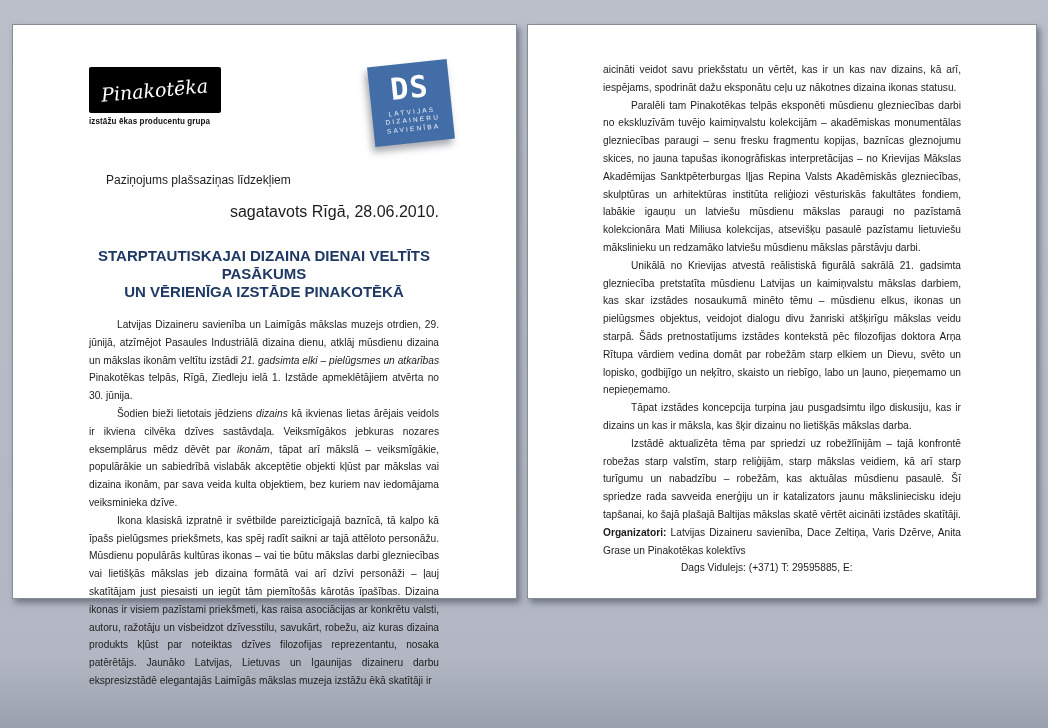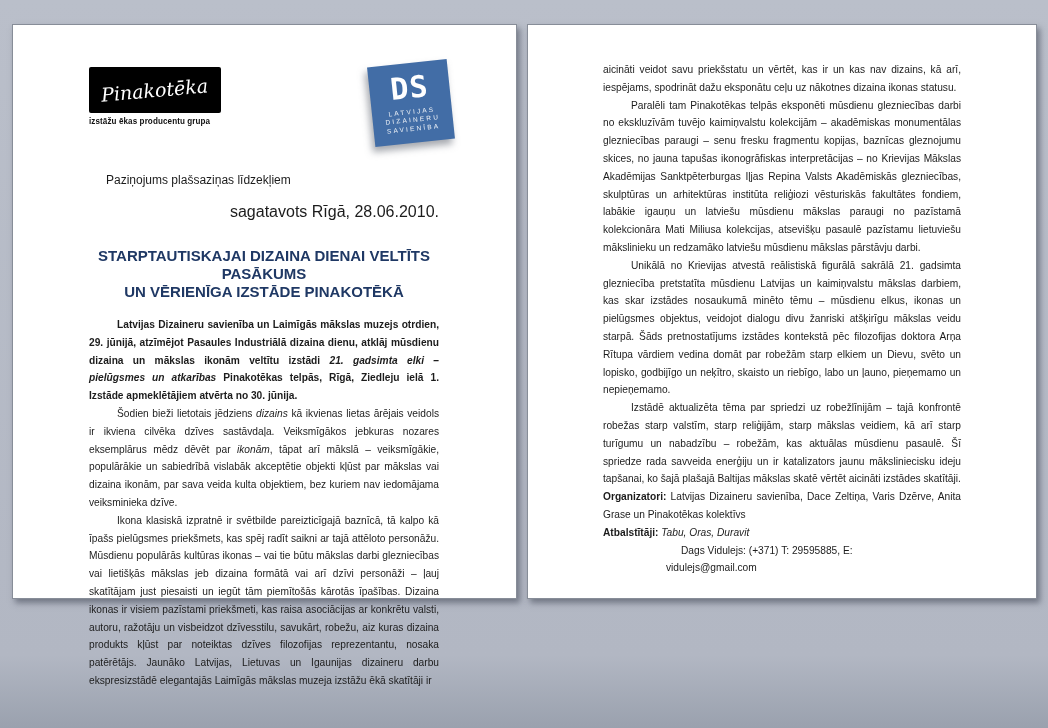--- a/index.html
+++ b/index.html
@@ -57,21 +57,21 @@
   .doc-title {
     margin: 26px 0 15px 0; text-align: center;
     color: #1f3864; font-weight: bold; font-size: 15px; line-height: 18px;
   }
 
   .body-text .para {
     font-size: 10.2px; line-height: 17.8px; color: #1c1c1c;
     margin: 0; text-align: justify;
   }
   .body-text .para.indent { text-indent: 28px; }
-  .body-text .para.bold { font-weight: bold; }
+  .body-text .para.bold { font-weight: normal; }
   .body-text .para.left { text-align: left; }
   .body-text .para.right { text-align: right; }
 </style>
 </head>
 <body>
 
 <div class="canvas">
 
   <div class="page page-left">
     <div class="inner-left">
@@ -110,25 +110,24 @@
         </div>
     </div>
   </div>
 
   <div class="page page-right">
     <div class="inner-right">
       <div class="body-text">
           <p class="para"><span>aicināti veidot savu priekšstatu un vērtēt, kas ir un kas nav dizains, kā arī, iespējams, spodrināt dažu eksponātu ceļu uz nākotnes dizaina ikonas statusu.</span></p>
           <p class="para indent"><span>Paralēli tam Pinakotēkas telpās eksponēti mūsdienu glezniecības darbi no ekskluzīvām tuvējo kaimiņvalstu kolekcijām – akadēmiskas monumentālas glezniecības paraugi – senu fresku fragmentu kopijas, baznīcas gleznojumu skices, no jauna tapušas ikonogrāfiskas interpretācijas – no Krievijas Mākslas Akadēmijas Sanktpēterburgas Iļjas Repina Valsts Akadēmiskās glezniecības, skulptūras un arhitektūras institūta reliģiozi vēsturiskās fakultātes fondiem, labākie igauņu un latviešu mūsdienu mākslas paraugi no pazīstamā kolekcionāra Mati Miliusa kolekcijas, atsevišķu pasaulē pazīstamu lietuviešu mākslinieku un redzamāko latviešu mūsdienu mākslas pārstāvju darbi.</span></p>
           <p class="para indent"><span>Unikālā no Krievijas atvestā reālistiskā figurālā sakrālā 21. gadsimta glezniecība pretstatīta mūsdienu Latvijas un kaimiņvalstu mākslas darbiem, kas skar izstādes nosaukumā minēto tēmu – mūsdienu elkus, ikonas un pielūgsmes objektus, veidojot dialogu divu žanriski atšķirīgu mākslas veidu starpā. Šāds pretnostatījums izstādes kontekstā pēc filozofijas doktora Arņa Rītupa vārdiem vedina domāt par robežām starp elkiem un Dievu, svēto un lopisko, godbijīgo un neķītro, skaisto un riebīgo, labo un ļauno, pieņemamo un nepieņemamo.</span></p>
+          <p class="para indent"><span>Tāpat izstādes koncepcija turpina jau pusgadsimtu ilgo diskusiju, kas ir dizains un kas ir māksla, kas šķir dizainu no lietišķās mākslas darba.</span></p>
           <p class="para indent"><span>Izstādē aktualizēta tēma par spriedzi uz robežlīnijām – tajā konfrontē robežas starp valstīm, starp reliģijām, starp mākslas veidiem, kā arī starp turīgumu un nabadzību – robežām, kas aktuālas mūsdienu pasaulē. Šī spriedze rada savveida enerģiju un ir katalizators jaunu māksliniecisku ideju tapšanai, ko šajā plašajā Baltijas mākslas skatē vērtēt aicināti izstādes skatītāji.</span></p>
         </div>
 
       <div class="body-text">
           <p class="para"><span style="font-weight: bold;">Organizatori:</span><span>  Latvijas Dizaineru savienība, Dace Zeltiņa, Varis Dzērve, Anita Grase un Pinakotēkas kolektīvs</span></p>
-          <p class="para left"><span style="font-weight: bold;">Atbalstītāji:</span><span>  </span><span style="font-style: italic;">Tabu, Oras, Duravit</span></p>
           <p class="para left" style="margin-left: 78px;"><span>Dags Vidulejs: (+371) T: 29595885, E:</span></p>
-          <p class="para left" style="margin-left: 63px;"><span>vidulejs@gmail.com</span></p>
         </div>
     </div>
   </div>
 
 </div>
 
 </body></html>

